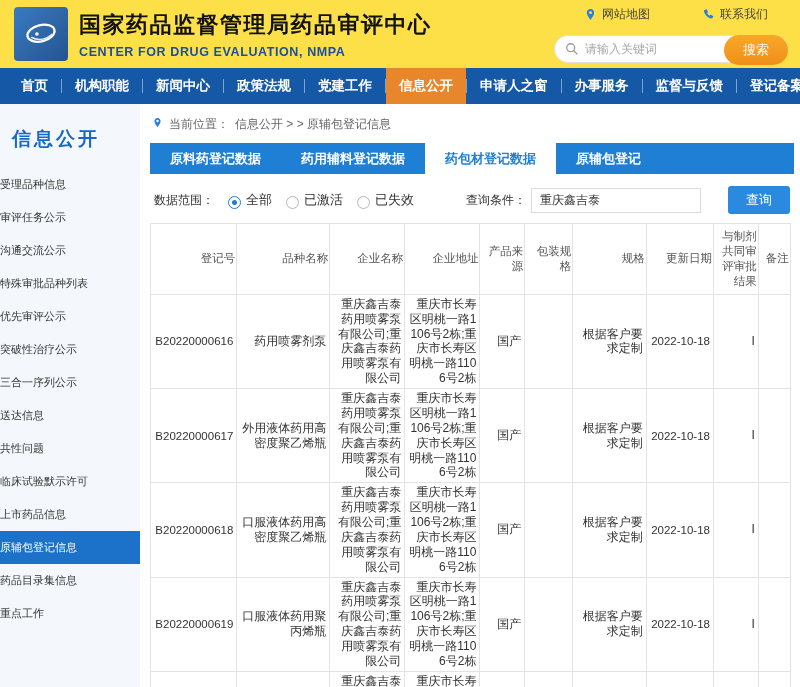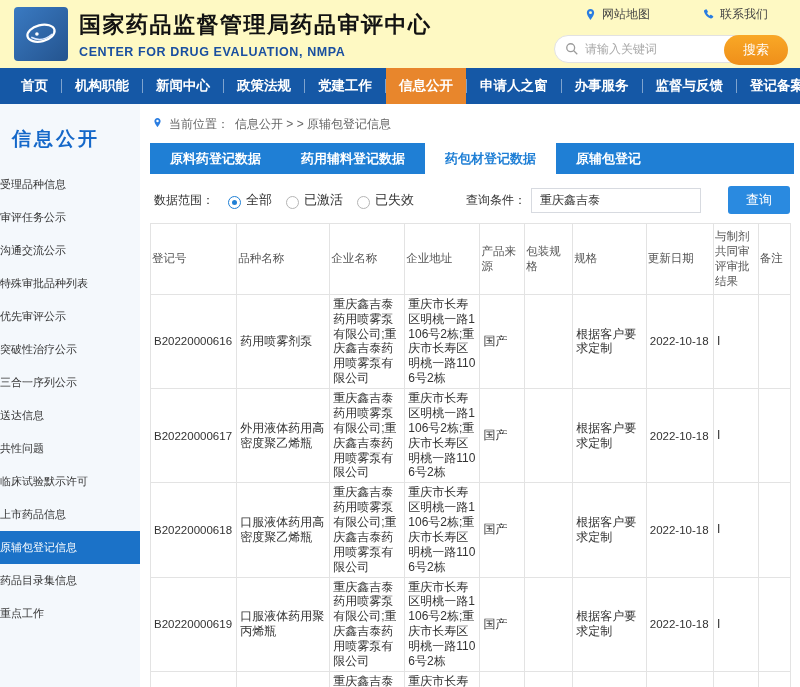--- a/index.html
+++ b/index.html
@@ -6,21 +6,21 @@
     --nav_blue:#1558a6; --active_orange:#e8862c; --tab_blue:#1f7fd5;
     --button_blue:#2a8ae0; --search_orange:#f5991f; --sidebar_active:#1b72c8;
     --note_border:#2f7ecc; --note_bg:#e9f2fc; --icon_blue:#2a7de1;
   }
   *{box-sizing:border-box;margin:0;padding:0;}
   html,body{width:800px;height:687px;overflow:hidden;background:#fff;
     font-family:"Liberation Sans","DejaVu Sans",sans-serif;}
   a{text-decoration:none;color:inherit;cursor:pointer;}
 
   
-  .site-header{height:68px;display:flex;align-items:center;padding:0 10px 0 14px;background:#fef9c3;}
+  .site-header{height:68px;display:flex;align-items:center;padding:0 10px 0 14px;background:#fde047;}
   .logo{width:54px;height:54px;border-radius:4px;flex:0 0 auto;cursor:pointer;
     background:linear-gradient(135deg,#3a7ac2,#24548f);display:flex;align-items:center;justify-content:center;}
   .title-block{margin-left:11px;}
   .site-title{font-size:22px;font-weight:bold;color:#121212;letter-spacing:1.5px;}
   .site-subtitle{font-size:12.5px;color:#1a4fa0;font-weight:bold;letter-spacing:.6px;margin-top:5px;}
   .header-right{margin-left:auto;display:flex;flex-direction:column;align-items:flex-end;gap:12px;}
   .top-links{display:flex;gap:52px;margin-right:22px;font-size:12px;color:#444;}
   .top-link{display:flex;align-items:center;gap:5px;}
   .search-box{position:relative;width:234px;height:28px;border:1px solid #e2e2e2;border-radius:15px;
     display:flex;align-items:center;background:#fff;margin-right:2px;}
@@ -52,21 +52,21 @@
   .filter-row{display:flex;align-items:center;margin:12px 0 9px 4px;font-size:12px;color:#333;}
   .radio-opt{display:flex;align-items:flex-end;gap:5px;margin-left:14px;cursor:pointer;font-size:13px;}
   .radio-circle{width:13px;height:13px;border:1px solid #b5b5b5;border-radius:50%;background:#fff;position:relative;flex:0 0 auto;}
   .radio-opt.selected .radio-circle{border-color:#1f7fd5;}
   .radio-opt.selected .radio-circle::after{content:"";position:absolute;left:3px;top:3px;width:5px;height:5px;border-radius:50%;background:#1f7fd5;}
   .query-label{margin-left:52px;}
   .query-input{width:170px;height:25px;border:1px solid #d7dae0;font-size:12px;padding:0 8px;margin-left:5px;color:#333;outline:none;}
   .query-btn{margin-left:auto;margin-right:4px;width:62px;height:28px;background:var(--button_blue);color:#fff;border:none;border-radius:3px;font-size:13px;cursor:pointer;}
 
   table{width:99.5%;border-collapse:collapse;table-layout:fixed;}
-  th,td{border:1px solid #e3e3e3;text-align:left;vertical-align:middle;}
+  th,td{border:1px solid #e3e3e3;text-align:right;vertical-align:middle;}
   th{font-size:11.5px;color:#555;font-weight:normal;padding:5px 1px;line-height:1.3;height:46px;}
   td{font-size:12px;color:#333;padding:2px 3px;line-height:1.24;word-break:break-all;}
   td.nw{white-space:nowrap;font-size:11.5px;word-break:keep-all;}
 </style>
 </head>
 <body>
 
 <header class="site-header">
   <div class="logo">
     <svg width="44" height="44" viewBox="0 0 54 54">

